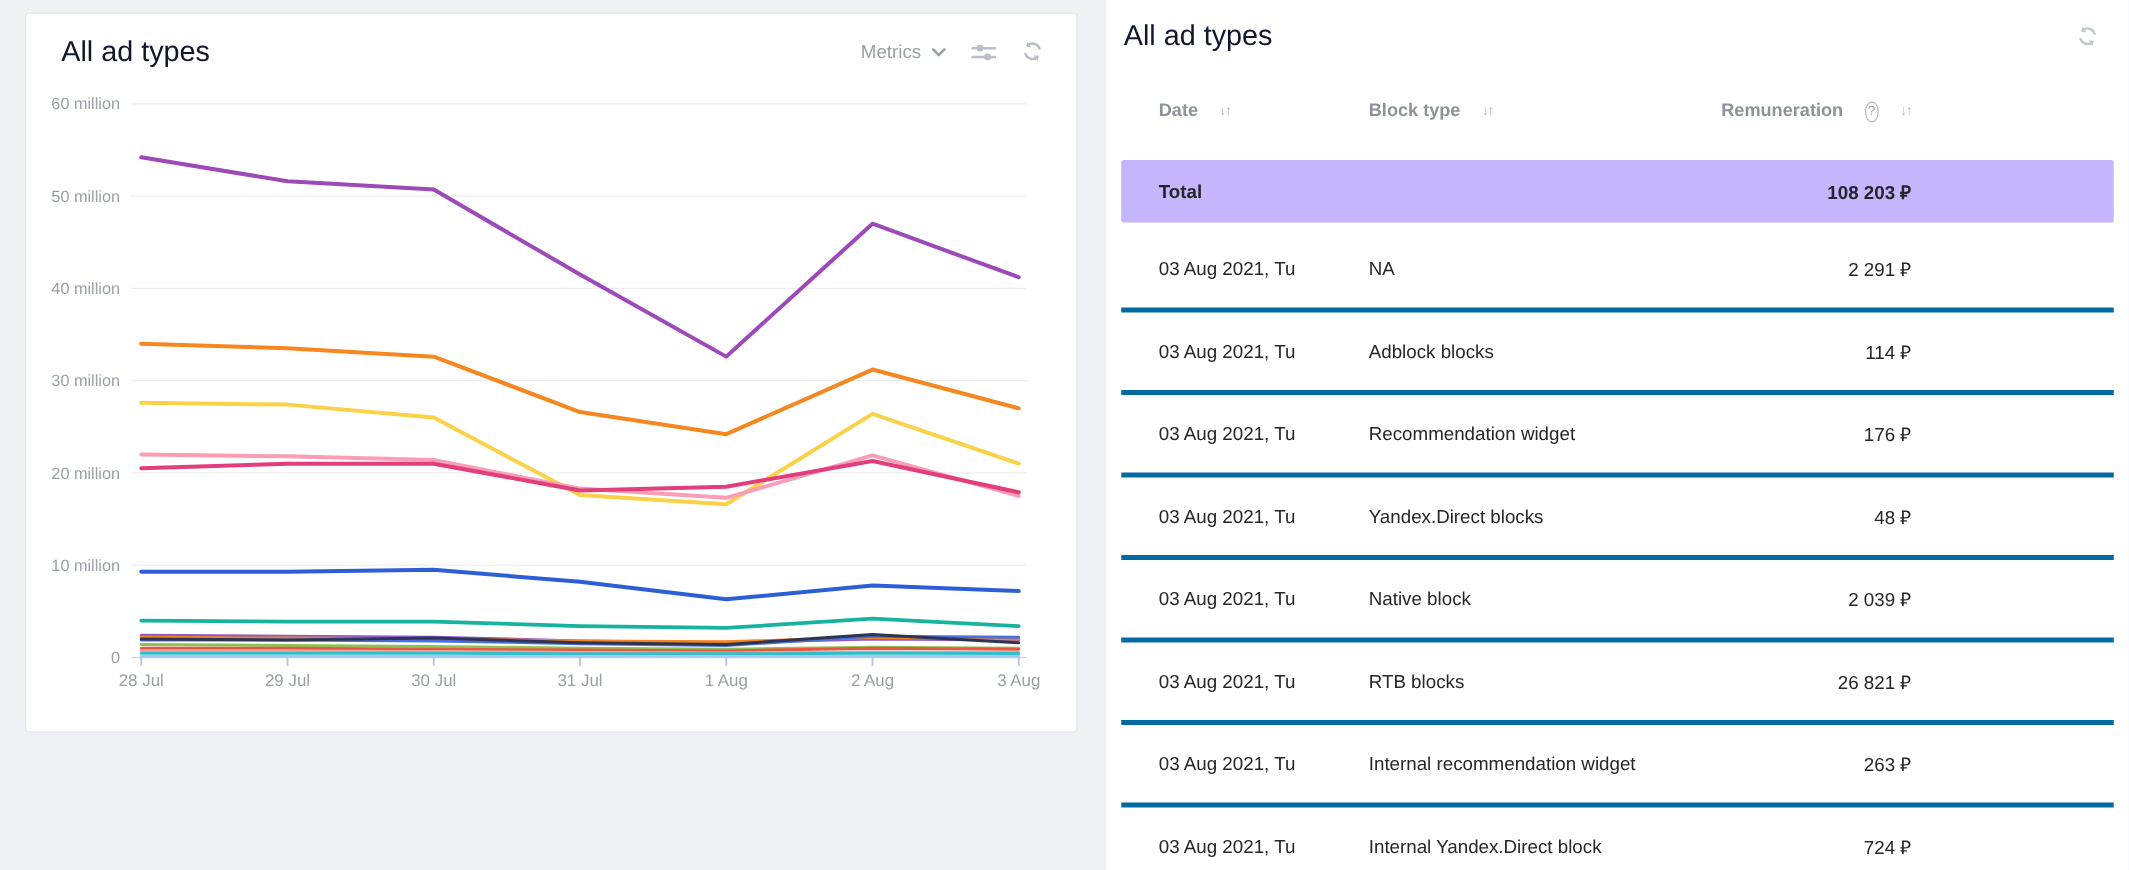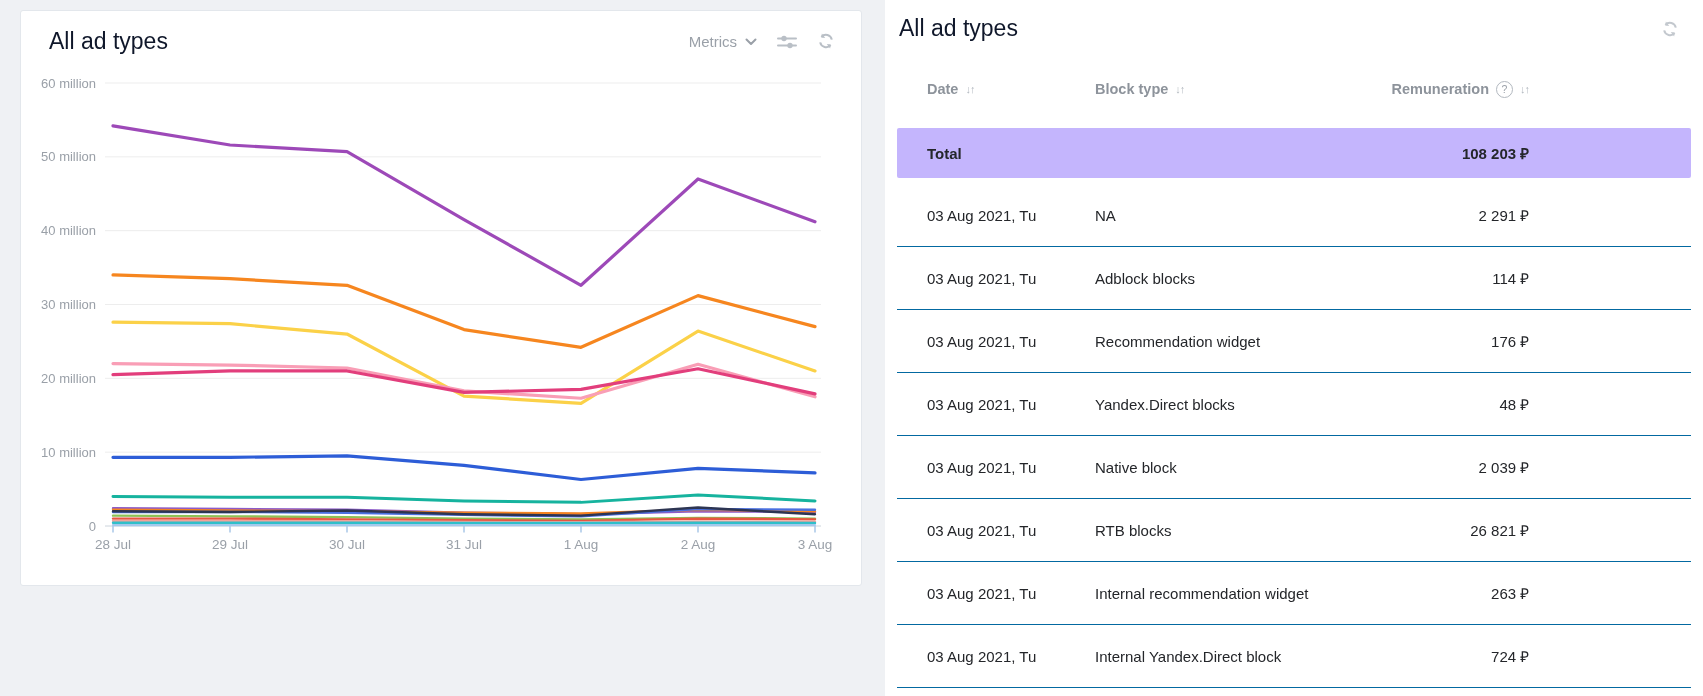--- a/index.html
+++ b/index.html
@@ -20,30 +20,30 @@
   .metrics-dd{display:flex;align-items:center;gap:8px;color:#9aa0a8;font-size:15px;cursor:pointer;}
   .iconbtn{background:none;border:none;padding:0;margin:0;cursor:pointer;line-height:0;}
   .chart-svg{position:absolute;left:0;top:52px;width:840px;height:520px;}
   
   .right-panel{
     position:absolute;left:885px;top:0;width:818px;height:696px;background:#fff;box-sizing:border-box;
   }
   .rp-header{display:flex;justify-content:space-between;align-items:flex-start;padding:14px 24px 0 14px;}
   .thead{margin:30px 12px 0 12px;padding-left:30px;height:34px;display:flex;align-items:center;
          color:#8d939b;font-size:14.5px;font-weight:bold;}
-  .th{display:flex;align-items:center;gap:7px;cursor:pointer;}
+  .th{display:flex;align-items:center;gap:17px;cursor:pointer;}
   .c-date{width:168px;box-sizing:border-box;}
   .c-block{width:282px;box-sizing:border-box;}
   .c-val{width:152px;box-sizing:border-box;justify-content:flex-end;text-align:right;}
   div.c-val{text-align:right;justify-content:flex-end;}
   .sort{font-size:11px;color:#b2b8bf;letter-spacing:-1px;font-weight:normal;}
   .help{display:inline-flex;align-items:center;justify-content:center;width:15px;height:15px;
         border:1px solid #b2b8bf;border-radius:50%;font-size:10.5px;color:#9ba1a9;font-weight:normal;}
   .trow{display:flex;align-items:center;height:62px;margin:0 12px;padding-left:30px;
-        border-bottom:1px solid #0369a1;color:#24262a;font-size:15px;}
+        border-bottom:4px solid #0369a1;color:#24262a;font-size:15px;}
   .trow.total{height:50px;background:#c4b5fd;border-bottom:none;margin-top:22px;margin-bottom:6px;
               font-weight:bold;border-radius:2px;}
   svg.gray-ic{color:#b9bfc6;}
 </style>
 </head>
 <body>
 
 <div class="left-card">
   <div class="lc-header">
     <div class="card-title">All ad types</div>

